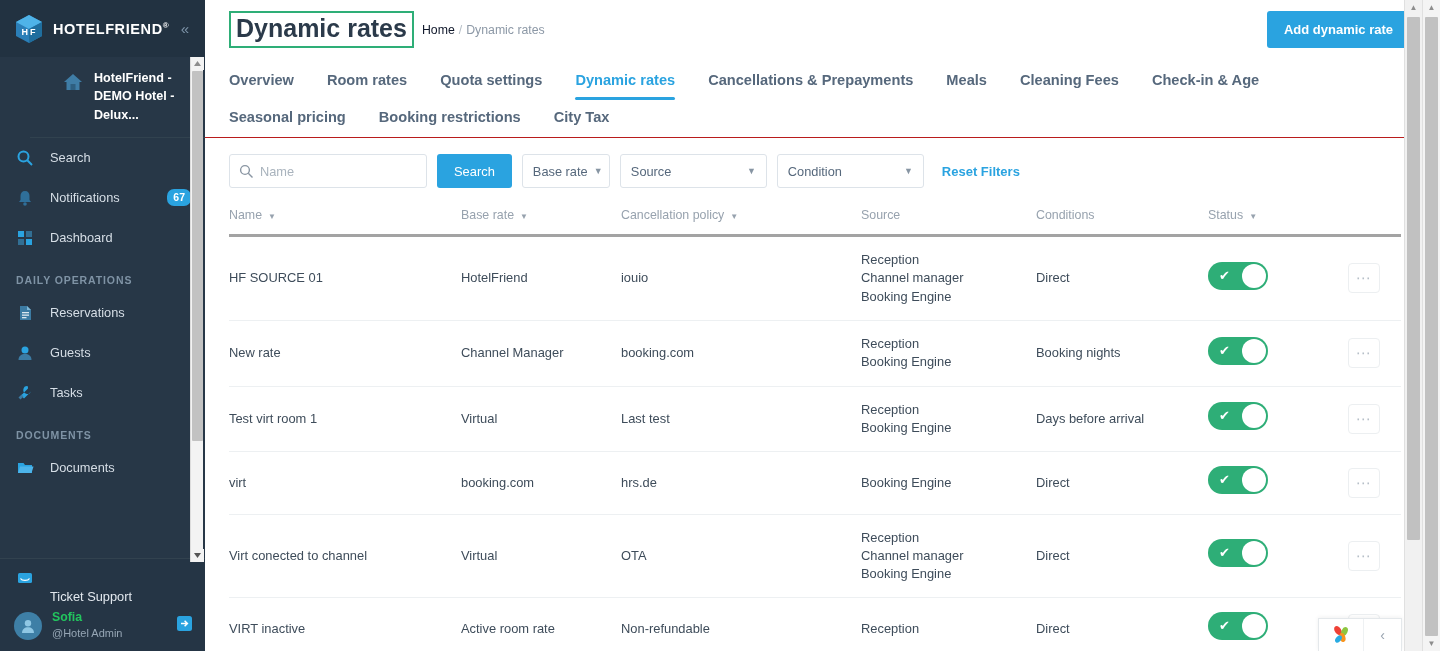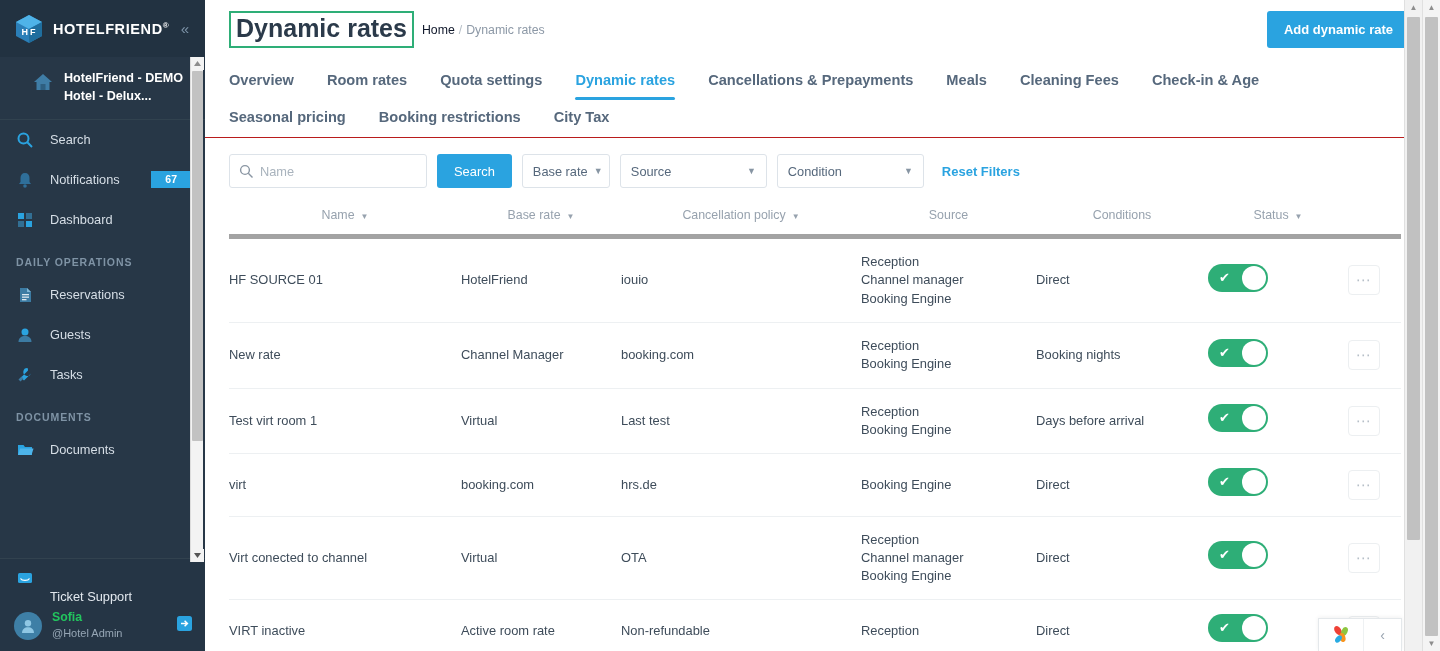--- a/index.html
+++ b/index.html
@@ -41,39 +41,40 @@
 
   .sb-scroll {
     position: absolute; top: 57px; left: 0; width: 205px; bottom: 93px;
     overflow: hidden;
   }
   .hotel-block {
     display: flex; align-items: flex-start;
     padding: 12px 14px 13px 32px;
     border-bottom: 1px solid #31424f;
     min-height: 56px;
+    margin-left: 30px;
   }
   .hotel-icon { width: 22px; flex: 0 0 22px; margin-right: 10px; margin-top: 3px; }
   .hotel-name {
     font-size: 12.6px; font-weight: bold; color: #ffffff; line-height: 1.45;
   }
 
   .nav-item {
     display: flex; align-items: center;
     height: 40px; padding: 0 14px 0 16px;
     cursor: pointer;
     position: relative;
   }
   .nav-item .ni-icon { width: 22px; flex: 0 0 22px; margin-right: 12px; display: flex; align-items: center; }
   .nav-item .ni-label { font-size: 12.8px; color: #d6dee6; white-space: nowrap; }
   .nav-badge {
     margin-left: auto;
     background: #2aa3e0; color: #fff;
     font-size: 10.5px; font-weight: bold;
-    padding: 2px 14px; border-radius: 0; line-height: 1.25;
+    padding: 2px 6px; border-radius: 7px; line-height: 1.25;
   }
   .nav-section {
     font-size: 10.5px; font-weight: bold; letter-spacing: 0.9px;
     color: #7f93a5; padding: 16px 16px 7px 16px; text-transform: uppercase;
   }
 
   .sb-bottom {
     position: absolute; left: 0; bottom: 0; width: 205px;
     background: #253545;
     border-top: 1px solid #32424f;
@@ -182,23 +183,23 @@
   .caret { color: #8795a3; font-size: 9px; margin-left: 6px; }
   .reset-link {
     margin-left: 18px; color: #2aa3e0; font-size: 13px; font-weight: bold;
     cursor: pointer; white-space: nowrap;
   }
 
   
   .table-wrap { padding: 0 24px; }
   .tbl { width: 1172px; border-collapse: collapse; table-layout: fixed; }
   .tbl thead th {
-    text-align: center; font-size: 12.4px; font-weight: normal;
+    text-align: left; font-size: 12.4px; font-weight: normal;
     color: #97a2ae; padding: 6px 0 12px 0;
-    border-bottom: 5px solid #a3a3a3; white-space: nowrap;
+    border-bottom: 3px solid #a3a3a3; white-space: nowrap;
   }
   .tbl thead th .caret { color: #97a2ae; font-size: 8px; }
   .tbl tbody td {
     font-size: 12.9px; color: #3e4c5a;
     padding: 14px 0; border-bottom: 1px solid #edf0f2;
     vertical-align: middle; line-height: 1.42;
   }
   .col-name   { width: 232px; }
   .col-base   { width: 160px; }
   .col-cancel { width: 240px; }

